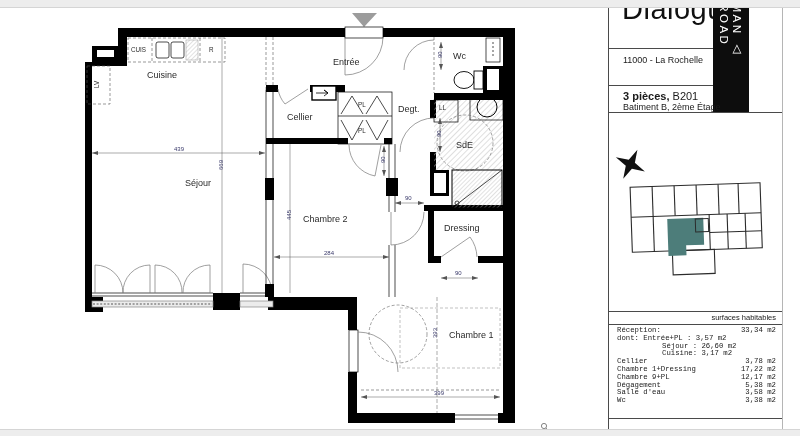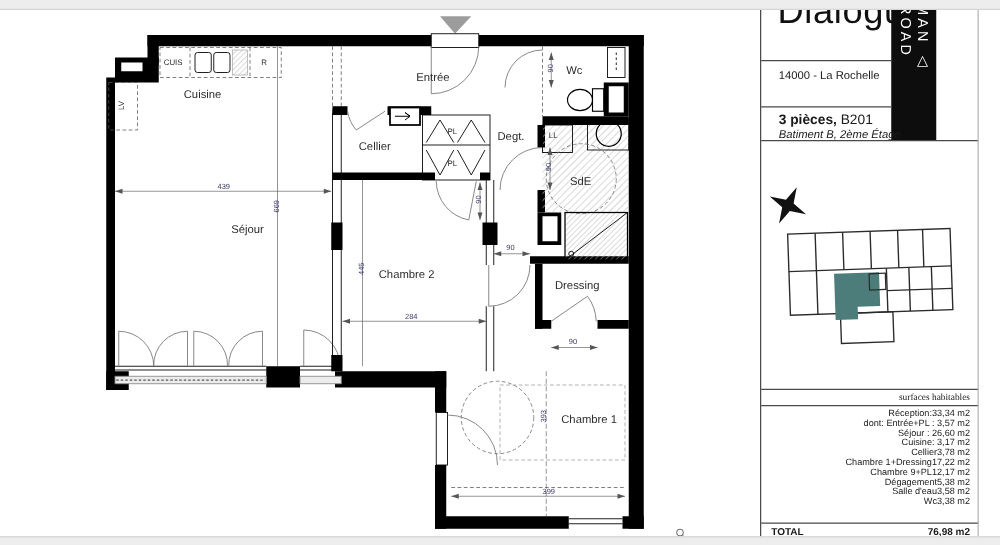--- a/index.html
+++ b/index.html
@@ -15,27 +15,27 @@
   #rule1{top:48px;width:104px;}
   #rule2{top:85px;width:104px;}
   #rule3{top:112px;width:174px;}
   #rule4{top:311px;width:174px;}
   #rule5{top:324px;width:174px;}
   #rule6{top:418px;width:174px;}
   #title{position:absolute;left:13px;top:-7px;font-size:29px;letter-spacing:.5px;color:#111;}
   #address{position:absolute;left:14px;top:54px;font-size:9px;line-height:12px;}
   #unitline{position:absolute;left:14px;top:90px;font-size:11px;}
   #unitline .b{font-weight:bold;}
-  #floorline{position:absolute;left:14px;top:102px;font-size:9px;font-style:italic;}
+  #floorline{position:absolute;left:14px;top:102px;font-size:9px;}
   #logobar{position:absolute;left:104px;top:-7px;width:36px;height:119px;background:#0d0d0d;
            display:flex;align-items:center;justify-content:center;}
   #logobar span{writing-mode:vertical-rl;color:#fff;font-size:11.5px;letter-spacing:2.5px;}
-  #surf-label{position:absolute;right:8px;top:313px;font-size:7.5px;font-family:Liberation Serif, serif;}
+  #surf-label{position:absolute;right:8px;top:313px;font-size:7.5px;}
   #areas{position:absolute;left:8px;right:8px;top:327px;font-size:7.3px;line-height:7.2px;}
-  .arow{display:flex;justify-content:flex-end;margin-bottom:.6px;}
+  .arow{display:flex;justify-content:space-between;margin-bottom:.6px;font-family:Liberation Mono, monospace;}
   .arow .lab.ind{margin-left:13px;padding-left:32px;}
   #total-row{position:absolute;left:8px;right:8px;top:421px;display:flex;
              justify-content:space-between;font-size:8px;font-weight:bold;}
   
   #plan{position:absolute;left:0;top:0;}
   text{font-family:"Liberation Sans",sans-serif;}
   .room{font-size:9px;fill:#2b2b2b;}
   .small{font-size:6.3px;fill:#2b2b2b;}
   .dim{font-size:6px;fill:#3a3a6b;}
   .wall{fill:#000;}
@@ -257,21 +257,21 @@
 
 <div id="panel">
   <div id="title">Dialogue</div>
   <div id="logobar">
     <span>FMAN △ BROAD</span>
   </div>
   <div class="rule" id="rule1"></div>
   <div class="rule" id="rule2"></div>
   <div class="rule" id="rule3"></div>
   <div id="address">
-    <div>14000 -   La Rochelle</div>
+    <div>11000 -   La Rochelle</div>
   </div>
   <div id="unitline">
     <span class="b">3 pièces,</span>
     <span>B201</span>
   </div>
   <div id="floorline">Batiment B, 2ème Étage</div>
 
   <svg width="174" height="195" viewBox="0 0 174 195" style="position:absolute;left:0;top:115px;">
     <g transform="rotate(-2 87 97)">
       <path d="M22,37 l4,15 l15,4 l-15,4 l-4,15 l-4,-15 l-15,-4 l15,-4 z" fill="#111" transform="rotate(28 22,56) scale(.85)"></path>
@@ -336,18 +336,14 @@
         <span class="lab">Salle d'eau</span>
         <span>3,58 m2</span>
       </div>
     <div class="arow">
         <span class="lab">Wc</span>
         <span>3,38 m2</span>
       </div>
   </div>
 
   <div class="rule" id="rule6"></div>
-  <div id="total-row">
-    <span>TOTAL</span>
-    <span>76,98 m2</span>
-  </div>
 </div>
 <div id="panel-right-edge"></div>
 
 </body></html>

